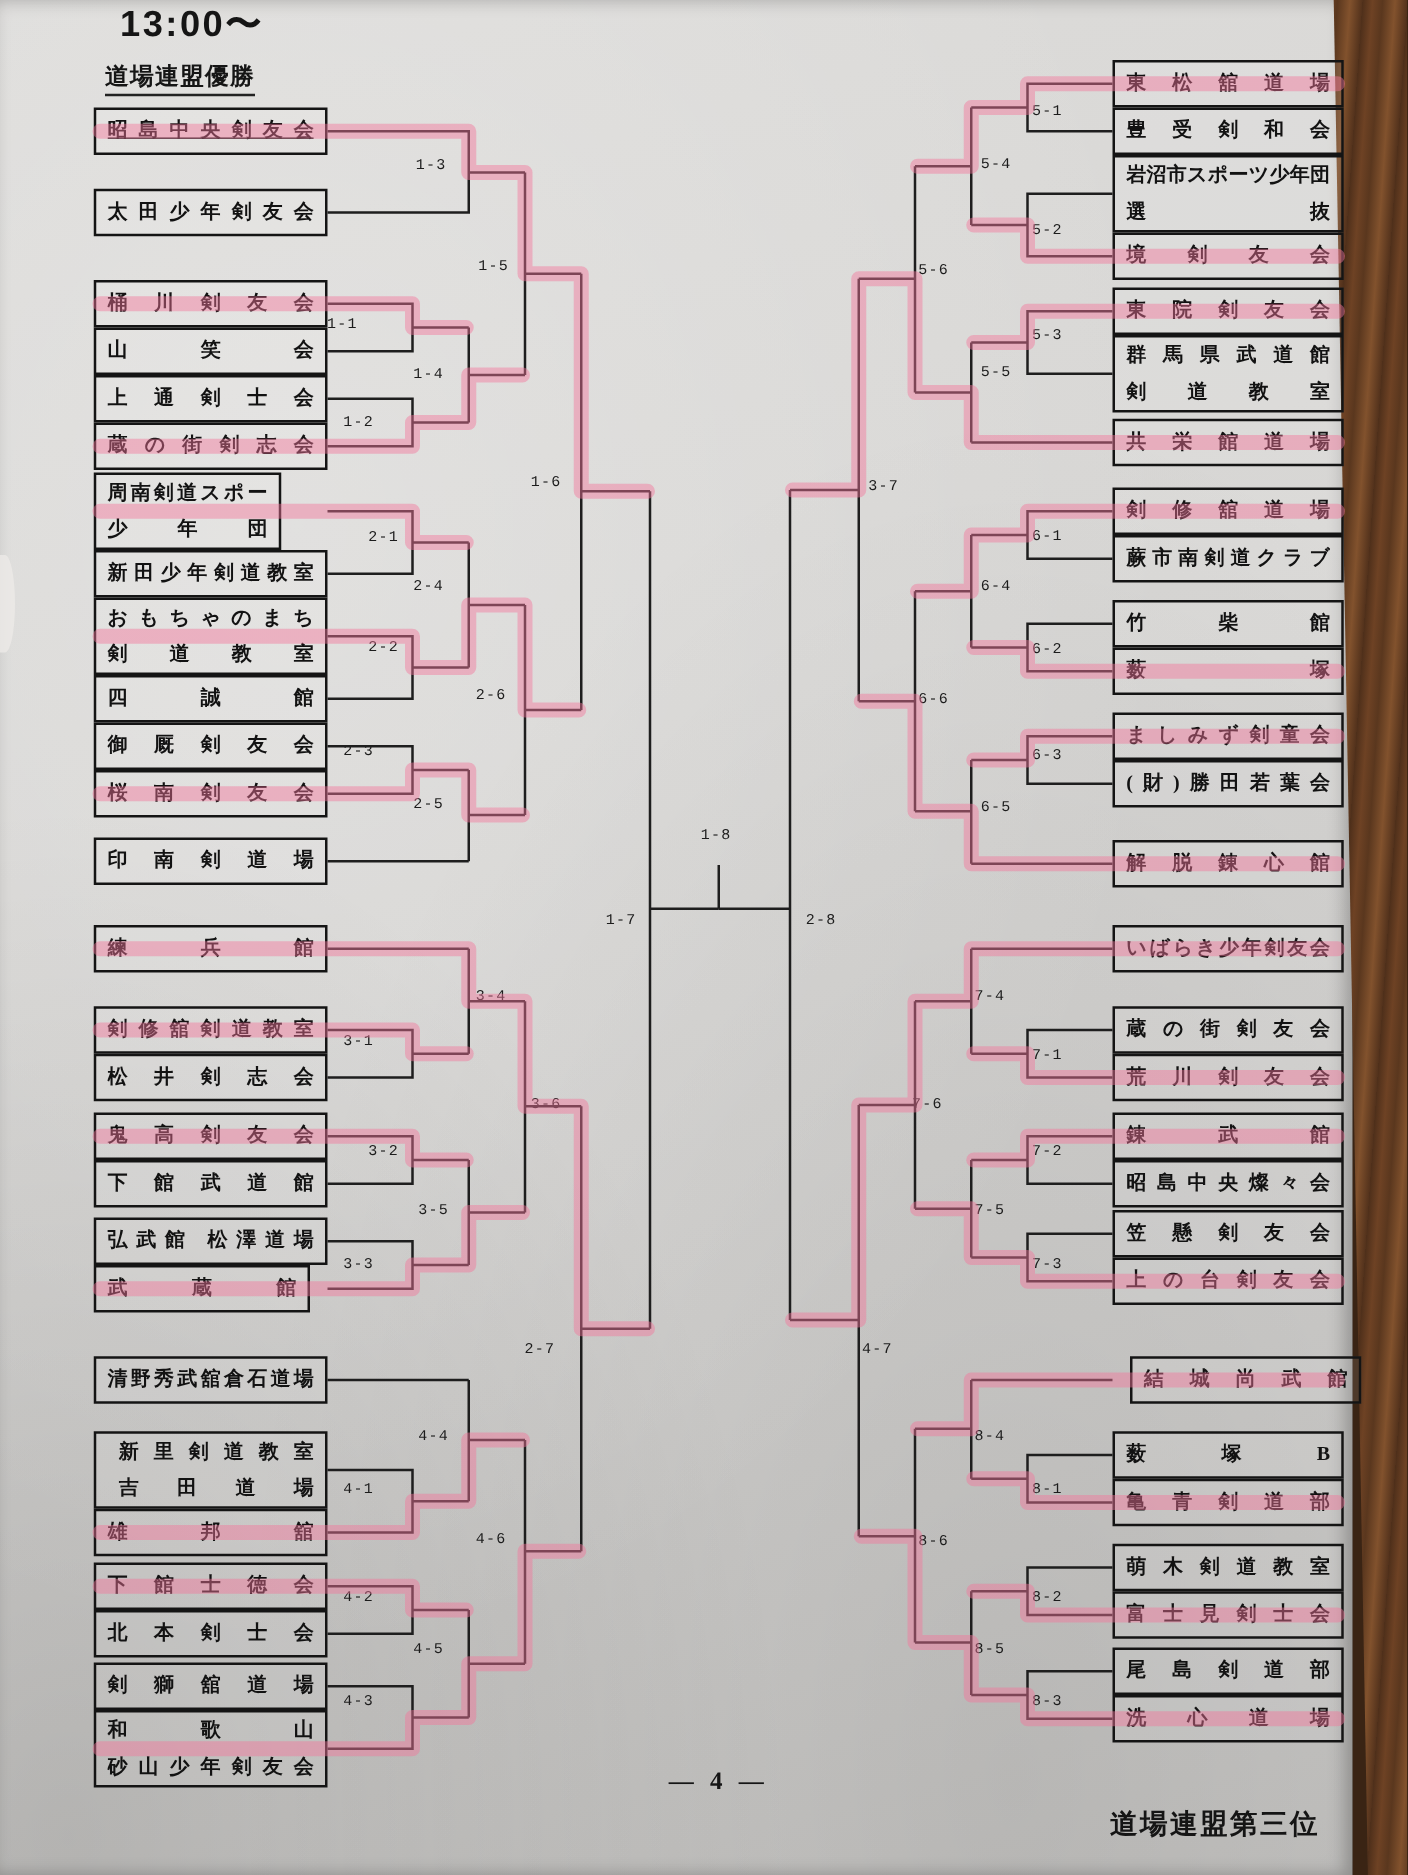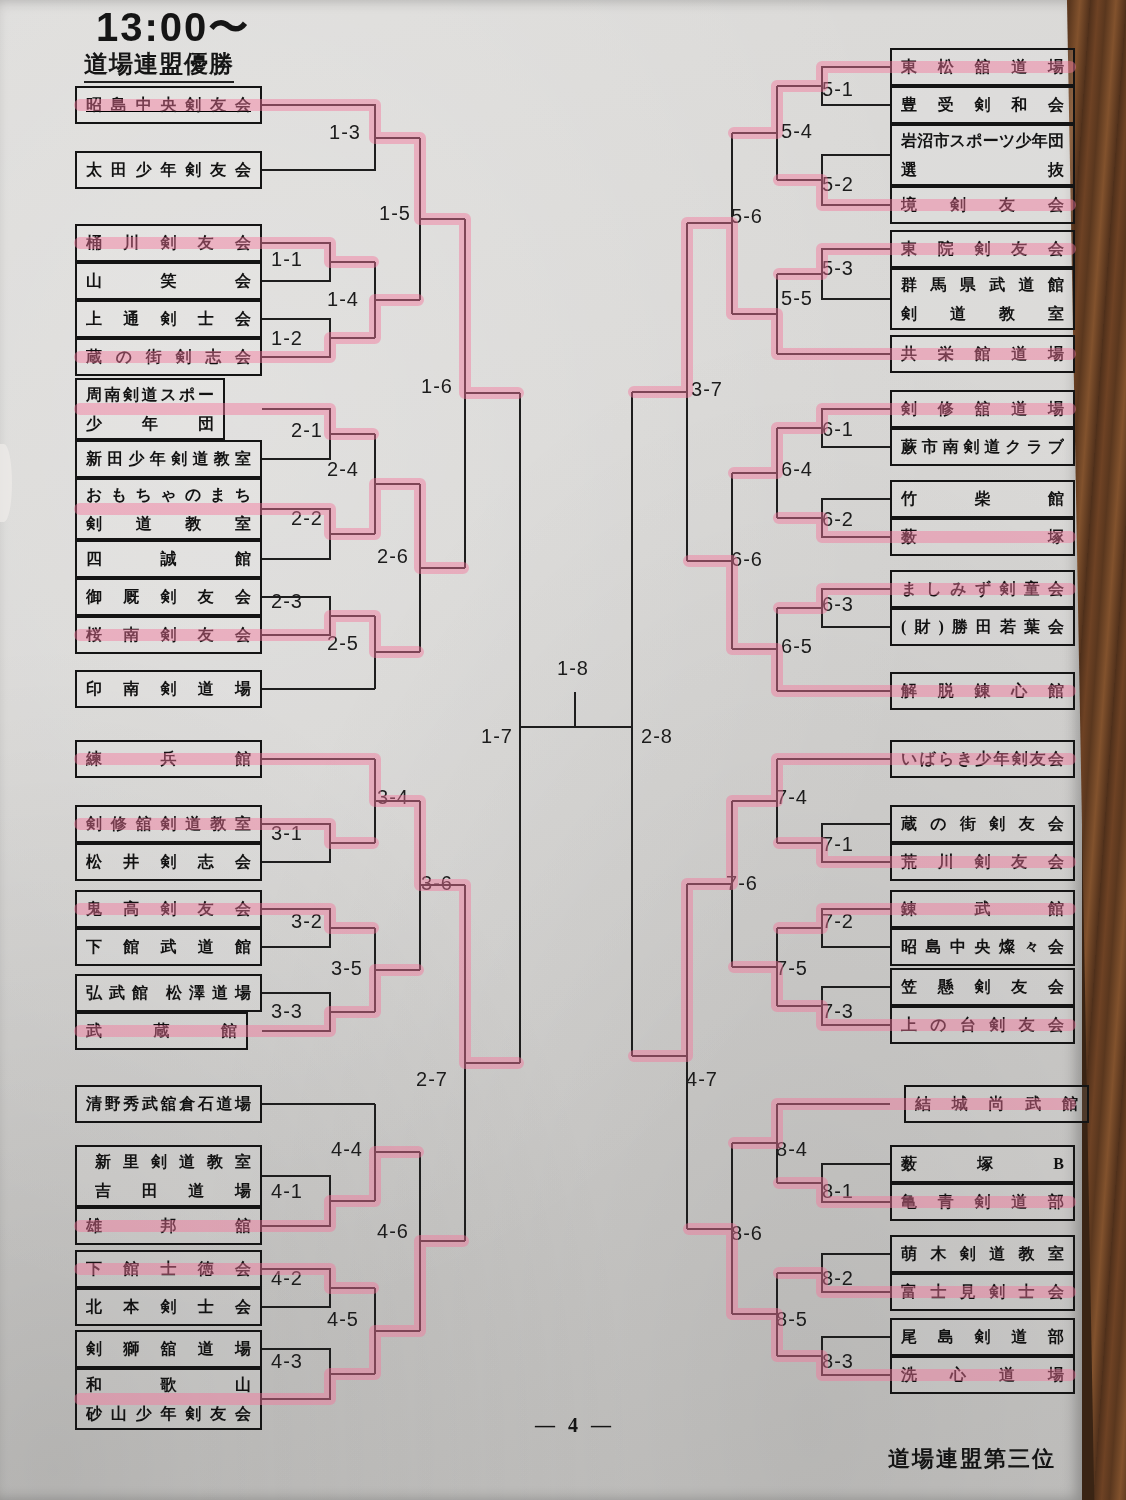--- a/index.html
+++ b/index.html
@@ -22,43 +22,43 @@
     position:absolute;left:-4px;top:444px;width:16px;height:78px;z-index:1;
     background:#eceae7;border-radius:0 60% 60% 0;opacity:.8;
   }
   .wood{
     position:absolute;right:0;top:0;width:72px;height:1500px;z-index:1;
     background:
       repeating-linear-gradient(94deg,#4e2f1a 0px,#6e4224 8px,#5a371e 16px,#82522d 26px,#53321c 36px);
     clip-path:polygon(18% 0,100% 0,100% 100%,56% 100%);
   }
   .hdr,.seed-note,.footer{position:absolute;color:#151515;z-index:2;white-space:nowrap;}
-  .time{left:96px;top:0px;font-size:40px;font-weight:bold;letter-spacing:2px;}
+  .time{left:96px;top:0px;font-size:29px;font-weight:bold;letter-spacing:2px;}
   .title{left:0;top:0px;width:1082px;text-align:center;font-size:30px;font-weight:bold;letter-spacing:4px;
          font-family:"Liberation Serif","DejaVu Serif",serif;}
   .seed-note{font-family:"Liberation Serif","DejaVu Serif",serif;font-weight:bold;}
-  .seed-note.top{left:84px;top:48px;font-size:24px;border-bottom:2px solid #222;padding-bottom:1px;letter-spacing:1px;}
+  .seed-note.top{left:84px;top:48px;font-size:19px;border-bottom:2px solid #222;padding-bottom:1px;letter-spacing:1px;}
   .seed-note.bottom{left:888px;top:1444px;font-size:22px;letter-spacing:2px;}
   .page-num{left:500px;top:1414px;width:150px;text-align:center;font-size:20px;letter-spacing:4px;
             font-family:"Liberation Serif","DejaVu Serif",serif;font-weight:bold;}
   .team-box{
     position:absolute;box-sizing:border-box;border:2px solid #141414;
     padding:0 9px;background:rgba(255,255,255,0.10);z-index:2;
   }
   .team-line{
     text-align:justify;text-align-last:justify;text-justify:inter-character;
     font-family:"Liberation Serif","DejaVu Serif",serif;
     font-weight:600;font-size:16px;color:#121212;
     height:34px;line-height:34px;overflow:hidden;
   }
   .team-box.two .team-line{height:29px;line-height:29px;}
   .match-label{
     position:absolute;transform:translate(-50%,-50%);z-index:2;
-    font-size:20px;letter-spacing:1px;color:#1c1c1c;
-    font-family:Liberation Sans, sans-serif;
+    font-size:12px;letter-spacing:1px;color:#1c1c1c;
+    font-family:Liberation Mono, monospace;
   }
   #bracket{position:absolute;left:0;top:0;z-index:3;pointer-events:none;}
   polyline{fill:none;}
   polyline.black{stroke:#1e1e1e;stroke-width:2;}
   polyline.pink{stroke:#f5759c;stroke-width:12;opacity:0.45;stroke-linecap:round;stroke-linejoin:round;}
 </style>
 </head>
 <body>
 
 <div id="stage">
@@ -238,21 +238,21 @@
       <div class="team-box" style="left: 890px; top: 1318px; width: 185px; height: 38px;">
         <div class="team-line">尾島剣道部</div>
       </div>
       <div class="team-box" style="left: 890px; top: 1356px; width: 185px; height: 38px;">
         <div class="team-line">洗心道場</div>
       </div>
     </div>
   <div id="labels">
       <div class="match-label" style="left: 345px; top: 132px;">1-3</div>
       <div class="match-label" style="left: 395px; top: 213px;">1-5</div>
-      <div class="match-label" style="left: 287px; top: 259px;">1-1</div>
+      <div class="match-label" style="left: 274px; top: 259px;">1-1</div>
       <div class="match-label" style="left: 343px; top: 299px;">1-4</div>
       <div class="match-label" style="left: 287px; top: 338px;">1-2</div>
       <div class="match-label" style="left: 437px; top: 386px;">1-6</div>
       <div class="match-label" style="left: 307px; top: 430px;">2-1</div>
       <div class="match-label" style="left: 343px; top: 469px;">2-4</div>
       <div class="match-label" style="left: 307px; top: 518px;">2-2</div>
       <div class="match-label" style="left: 393px; top: 556px;">2-6</div>
       <div class="match-label" style="left: 287px; top: 601px;">2-3</div>
       <div class="match-label" style="left: 343px; top: 643px;">2-5</div>
       <div class="match-label" style="left: 573px; top: 668px;">1-8</div>

